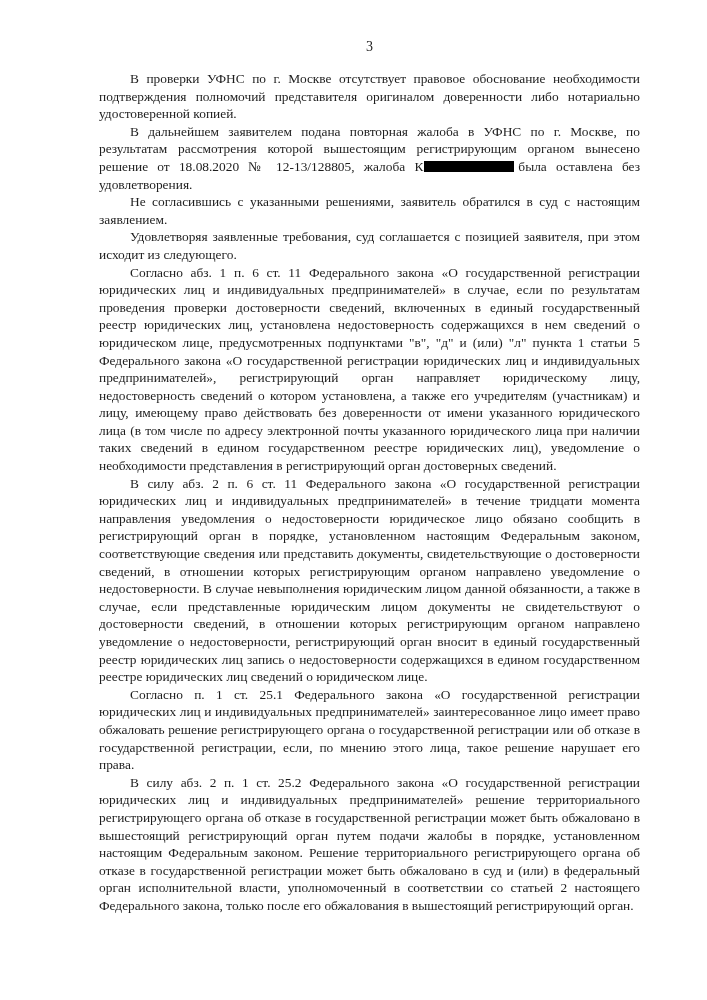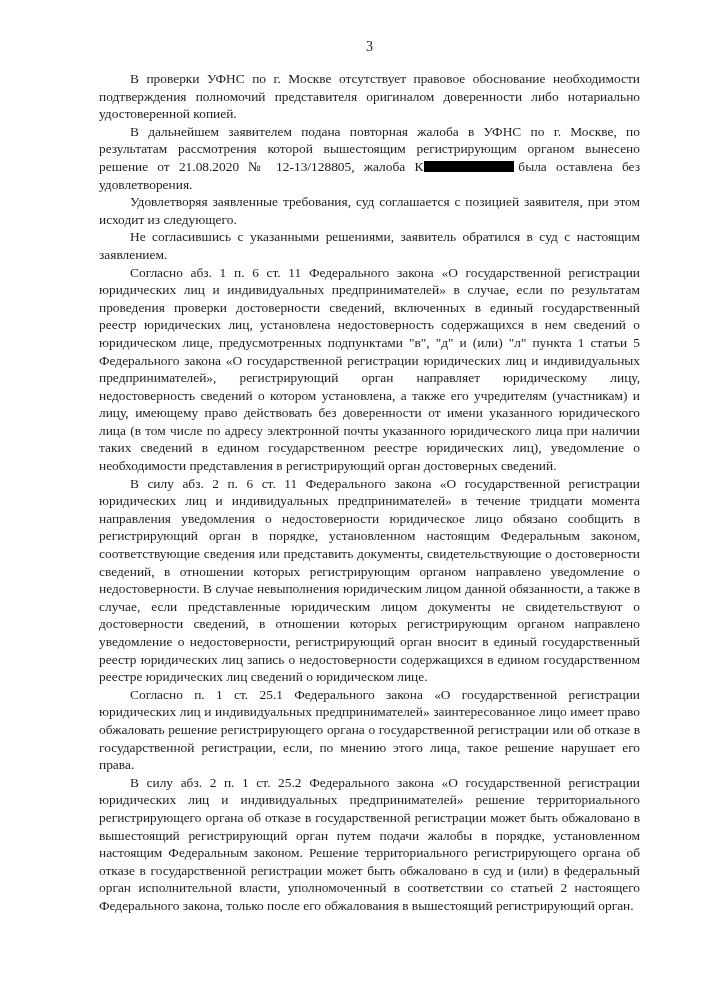--- a/index.html
+++ b/index.html
@@ -52,25 +52,25 @@
 <body>
 
 <div class="page">
 
   <div class="page-number">3</div>
 
   <div class="text-block">
 
     <p>В проверки УФНС по г. Москве отсутствует правовое обоснование необходимости подтверждения полномочий представителя оригиналом доверенности либо нотариально удостоверенной копией.</p>
 
-    <p><span>В дальнейшем заявителем подана повторная жалоба в УФНС по г. Москве, по результатам рассмотрения которой вышестоящим регистрирующим органом вынесено решение от 21.08.2020 № 12-13/128805, жалоба К</span><span class="redaction"></span><span>была оставлена без удовлетворения.</span></p>
+    <p><span>В дальнейшем заявителем подана повторная жалоба в УФНС по г. Москве, по результатам рассмотрения которой вышестоящим регистрирующим органом вынесено решение от 18.08.2020 № 12-13/128805, жалоба К</span><span class="redaction"></span><span>была оставлена без удовлетворения.</span></p>
+
+    <p>Не согласившись с указанными решениями, заявитель обратился в суд с настоящим заявлением.</p>
 
     <p>Удовлетворяя заявленные требования, суд соглашается с позицией заявителя, при этом исходит из следующего.</p>
-
-    <p>Не согласившись с указанными решениями, заявитель обратился в суд с настоящим заявлением.</p>
 
     <p>Согласно абз. 1 п. 6 ст. 11 Федерального закона «О государственной регистрации юридических лиц и индивидуальных предпринимателей» в случае, если по результатам проведения проверки достоверности сведений, включенных в единый государственный реестр юридических лиц, установлена недостоверность содержащихся в нем сведений о юридическом лице, предусмотренных подпунктами "в", "д" и (или) "л" пункта 1 статьи 5 Федерального закона «О государственной регистрации юридических лиц и индивидуальных предпринимателей», регистрирующий орган направляет юридическому лицу, недостоверность сведений о котором установлена, а также его учредителям (участникам) и лицу, имеющему право действовать без доверенности от имени указанного юридического лица (в том числе по адресу электронной почты указанного юридического лица при наличии таких сведений в едином государственном реестре юридических лиц), уведомление о необходимости представления в регистрирующий орган достоверных сведений.</p>
 
     <p>В силу абз. 2 п. 6 ст. 11 Федерального закона «О государственной регистрации юридических лиц и индивидуальных предпринимателей» в течение тридцати момента направления уведомления о недостоверности юридическое лицо обязано сообщить в регистрирующий орган в порядке, установленном настоящим Федеральным законом, соответствующие сведения или представить документы, свидетельствующие о достоверности сведений, в отношении которых регистрирующим органом направлено уведомление о недостоверности. В случае невыполнения юридическим лицом данной обязанности, а также в случае, если представленные юридическим лицом документы не свидетельствуют о достоверности сведений, в отношении которых регистрирующим органом направлено уведомление о недостоверности, регистрирующий орган вносит в единый государственный реестр юридических лиц запись о недостоверности содержащихся в едином государственном реестре юридических лиц сведений о юридическом лице.</p>
 
     <p>Согласно п. 1 ст. 25.1 Федерального закона «О государственной регистрации юридических лиц и индивидуальных предпринимателей» заинтересованное лицо имеет право обжаловать решение регистрирующего органа о государственной регистрации или об отказе в государственной регистрации, если, по мнению этого лица, такое решение нарушает его права.</p>
 
     <p>В силу абз. 2 п. 1 ст. 25.2 Федерального закона «О государственной регистрации юридических лиц и индивидуальных предпринимателей» решение территориального регистрирующего органа об отказе в государственной регистрации может быть обжаловано в вышестоящий регистрирующий орган путем подачи жалобы в порядке, установленном настоящим Федеральным законом. Решение территориального регистрирующего органа об отказе в государственной регистрации может быть обжаловано в суд и (или) в федеральный орган исполнительной власти, уполномоченный в соответствии со статьей 2 настоящего Федерального закона, только после его обжалования в вышестоящий регистрирующий орган.</p>
 
   </div>

